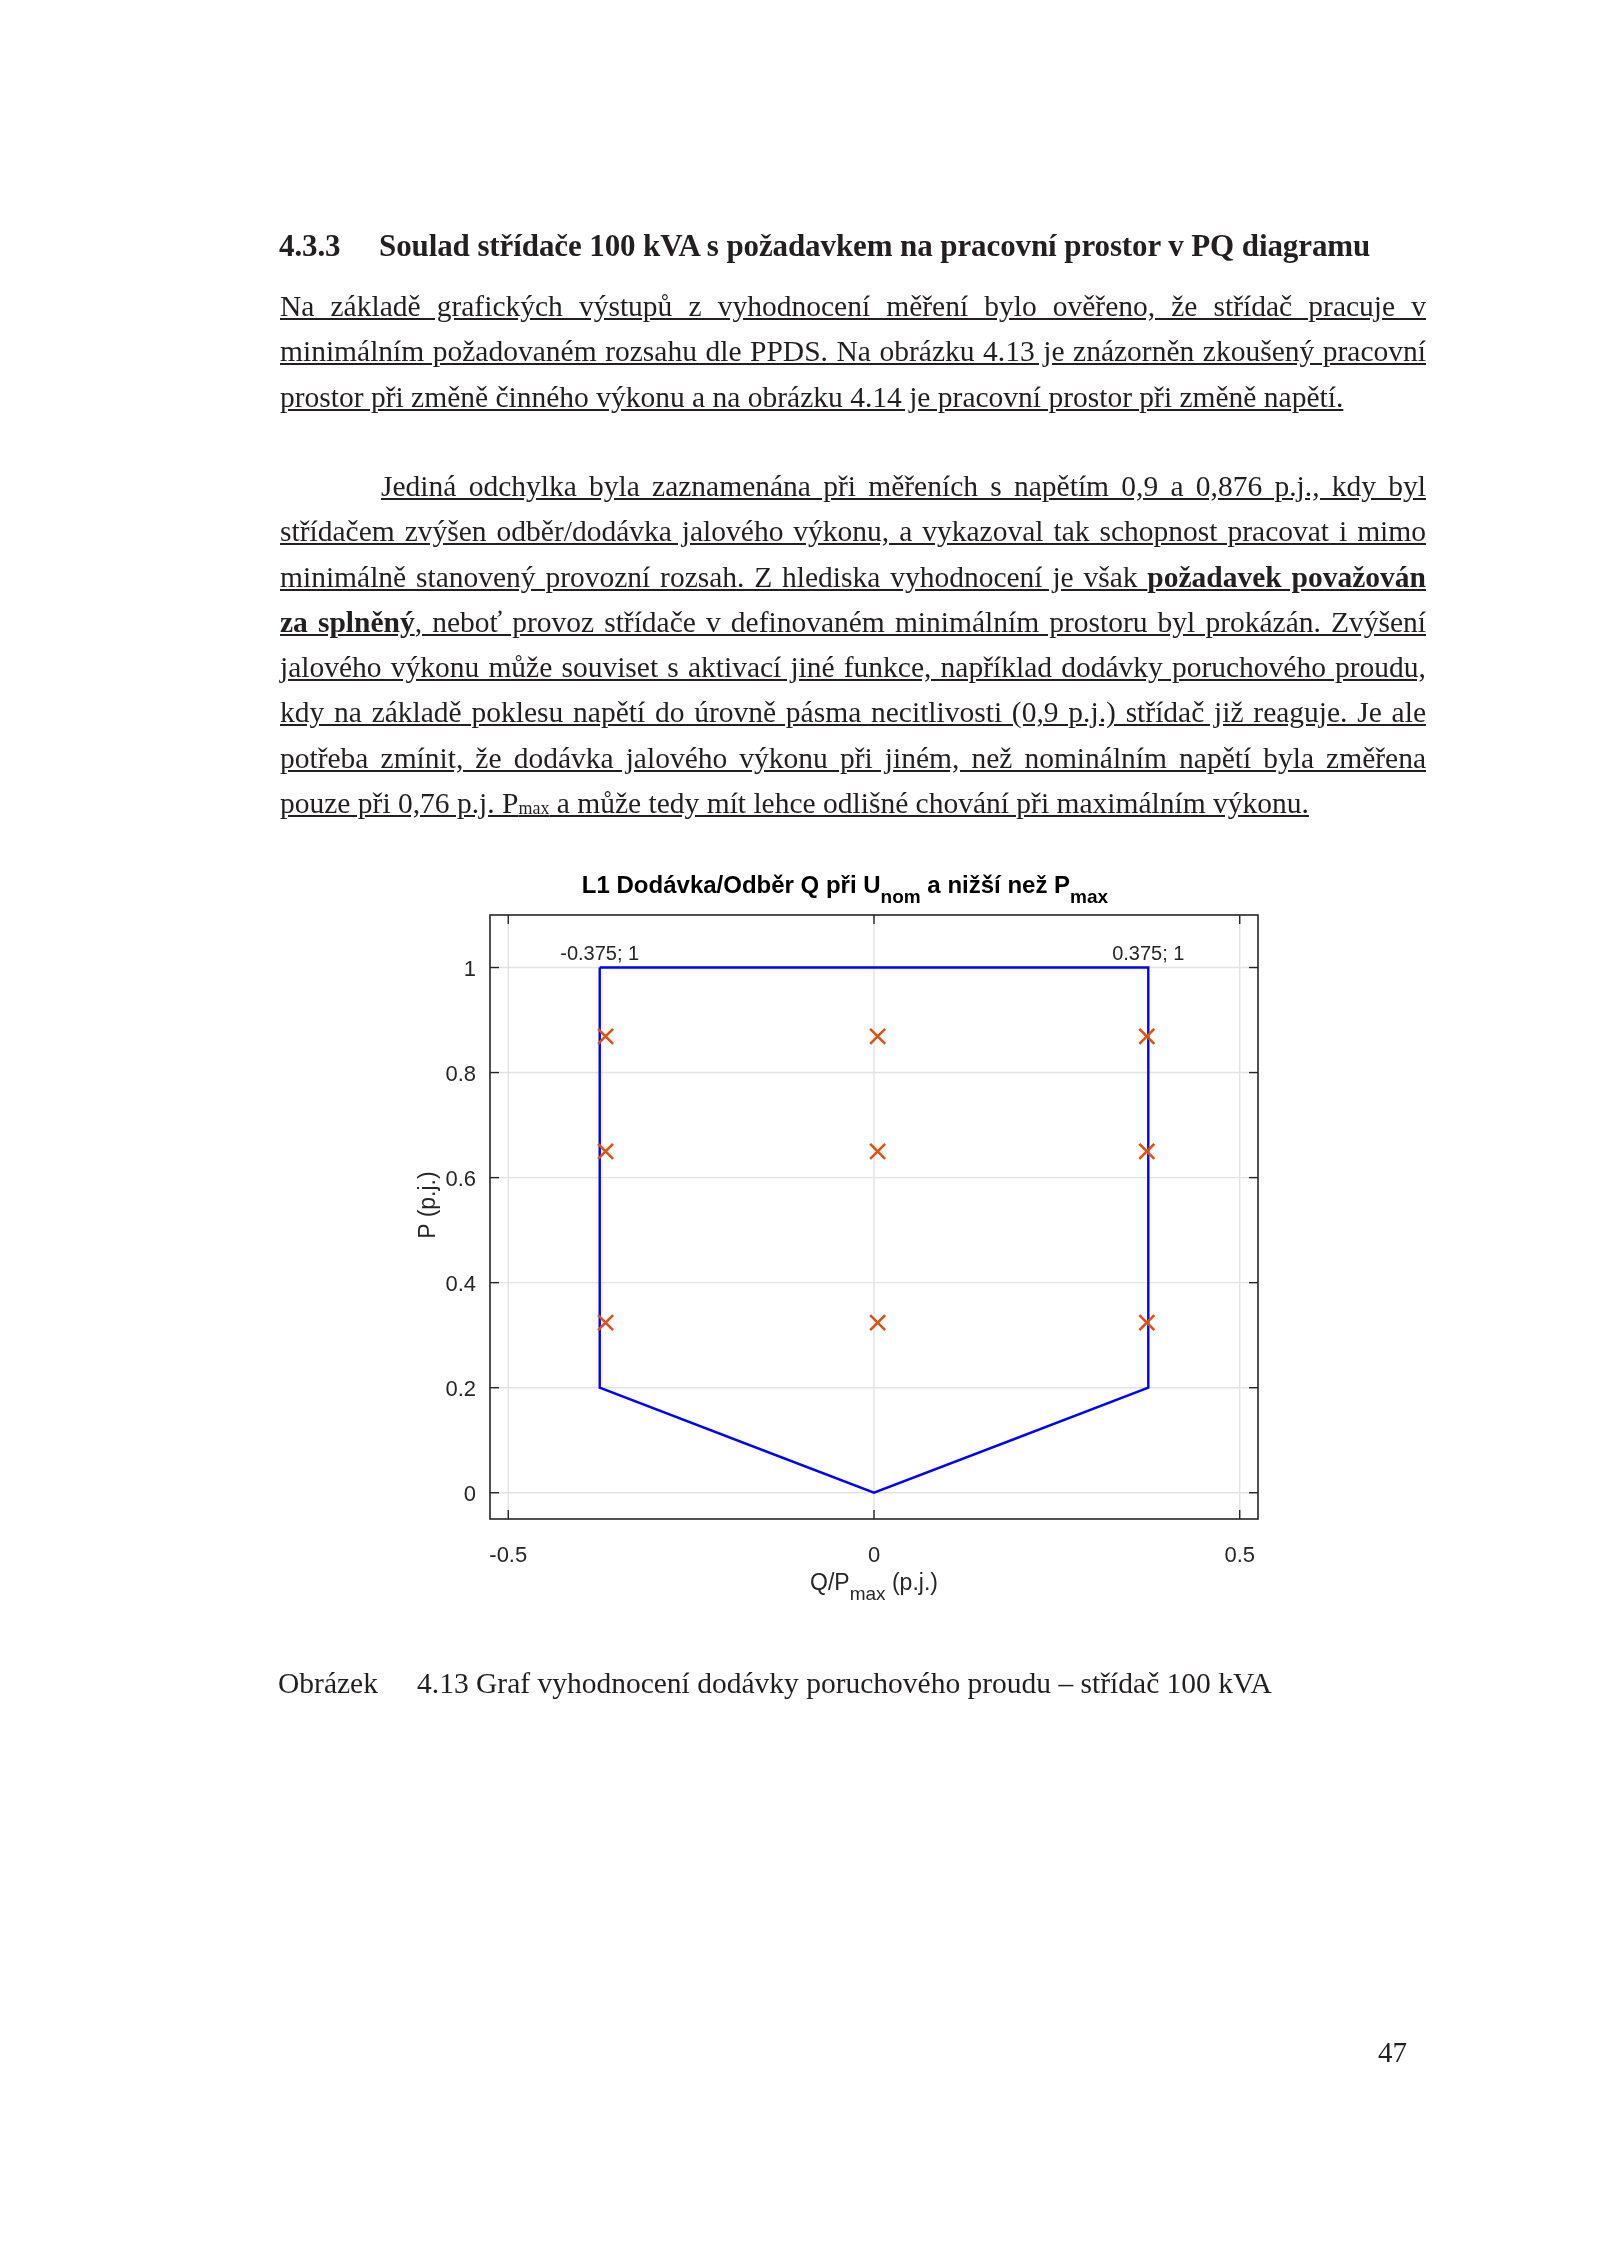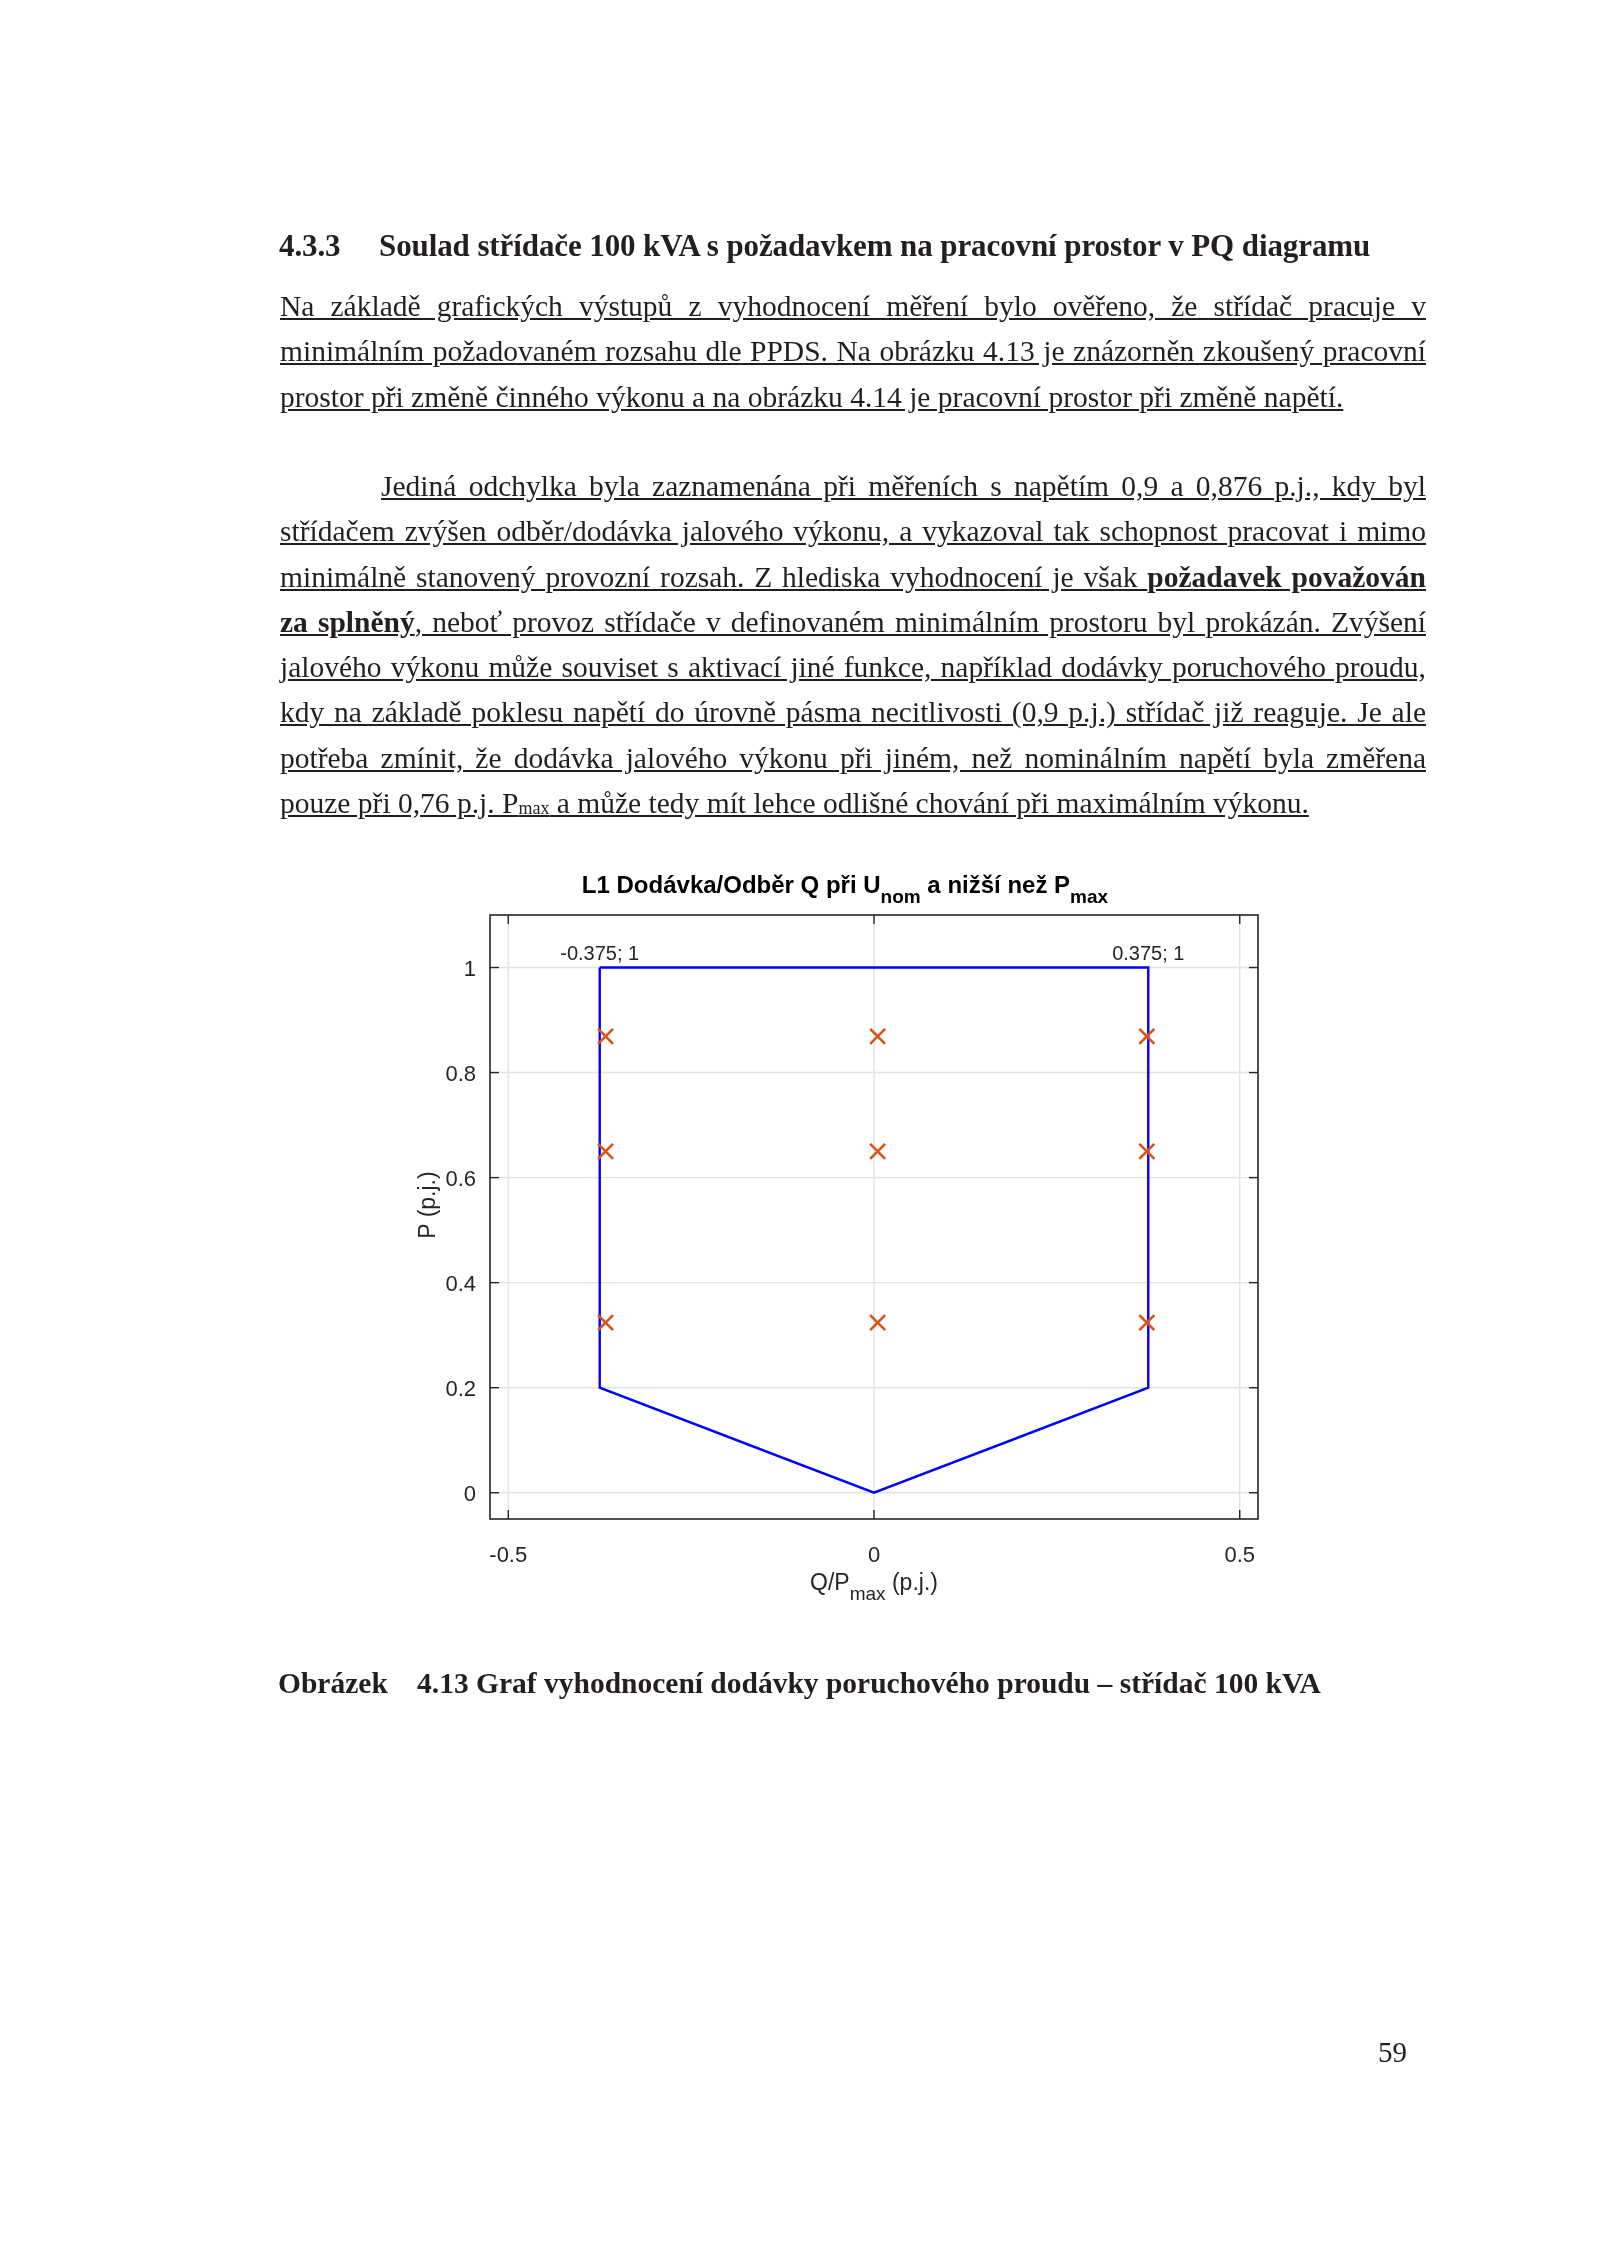--- a/index.html
+++ b/index.html
@@ -10,21 +10,21 @@
              font-size:31px; font-weight:bold; white-space:nowrap; letter-spacing:-0.1px;margin-left:11px; }
   .heading .num { display:inline-block; width:100px; }
   .para { position:absolute; left:280px; width:1146px; font-size:29.5px; line-height:45.3px;
           text-align:justify; text-align-last:left; hyphens:none;text-decoration:underline; }
   .para .indent { display:inline-block; width:101px; }
   .p1 { top:284px; }
   .p2 { top:464px; }
   .sub { font-size:18px; vertical-align:-1px; }
   .chart { position:absolute; left:380px; top:865px; width:930px; height:760px; }
   .chart svg { width:930px; height:760px; display:block; }
-  .caption { position:absolute; left:278px; top:1667px; font-size:29.5px; white-space:nowrap;font-weight:bold; }
+  .caption { position:absolute; left:278px; top:1667px; font-size:29.5px; white-space:nowrap; }
   .caption .lab { display:inline-block; width:139px; }
   .pagenum { position:absolute; left:1378px; top:2036px; font-size:29px; }
 </style>
 </head>
 <body>
 
 <div class="page">
 
   <div class="heading">
     <span class="num">4.3.3</span><span>Soulad střídače 100 kVA s požadavkem na pracovní prostor v PQ diagramu</span>
@@ -123,14 +123,14 @@
       <text id="chart-title" x="465" y="28" text-anchor="middle" font-size="24" font-weight="bold" fill="#000" font-family="Liberation Sans, DejaVu Sans, sans-serif"><tspan>L1 Dodávka/Odběr Q při U</tspan><tspan font-size="19" dy="10">nom</tspan><tspan dy="-10"> a nižší než P</tspan><tspan font-size="19" dy="10">max</tspan></text>
       <text id="x-label" x="494" y="725" text-anchor="middle" font-size="23" fill="#262626" font-family="Liberation Sans, DejaVu Sans, sans-serif"><tspan>Q/P</tspan><tspan font-size="19" dy="10">max</tspan><tspan dy="-10"> (p.j.)</tspan></text>
       <text id="y-label" transform="translate(55,340) rotate(-90)" text-anchor="middle" font-size="23" fill="#262626" font-family="Liberation Sans, DejaVu Sans, sans-serif">P (p.j.)</text>
     </svg>
   </div>
 
   <div class="caption">
     <span class="lab">Obrázek</span><span>4.13 Graf vyhodnocení dodávky poruchového proudu – střídač 100 kVA</span>
   </div>
 
-  <div class="pagenum">59</div>
+  <div class="pagenum">47</div>
 </div>
 
 </body></html>

